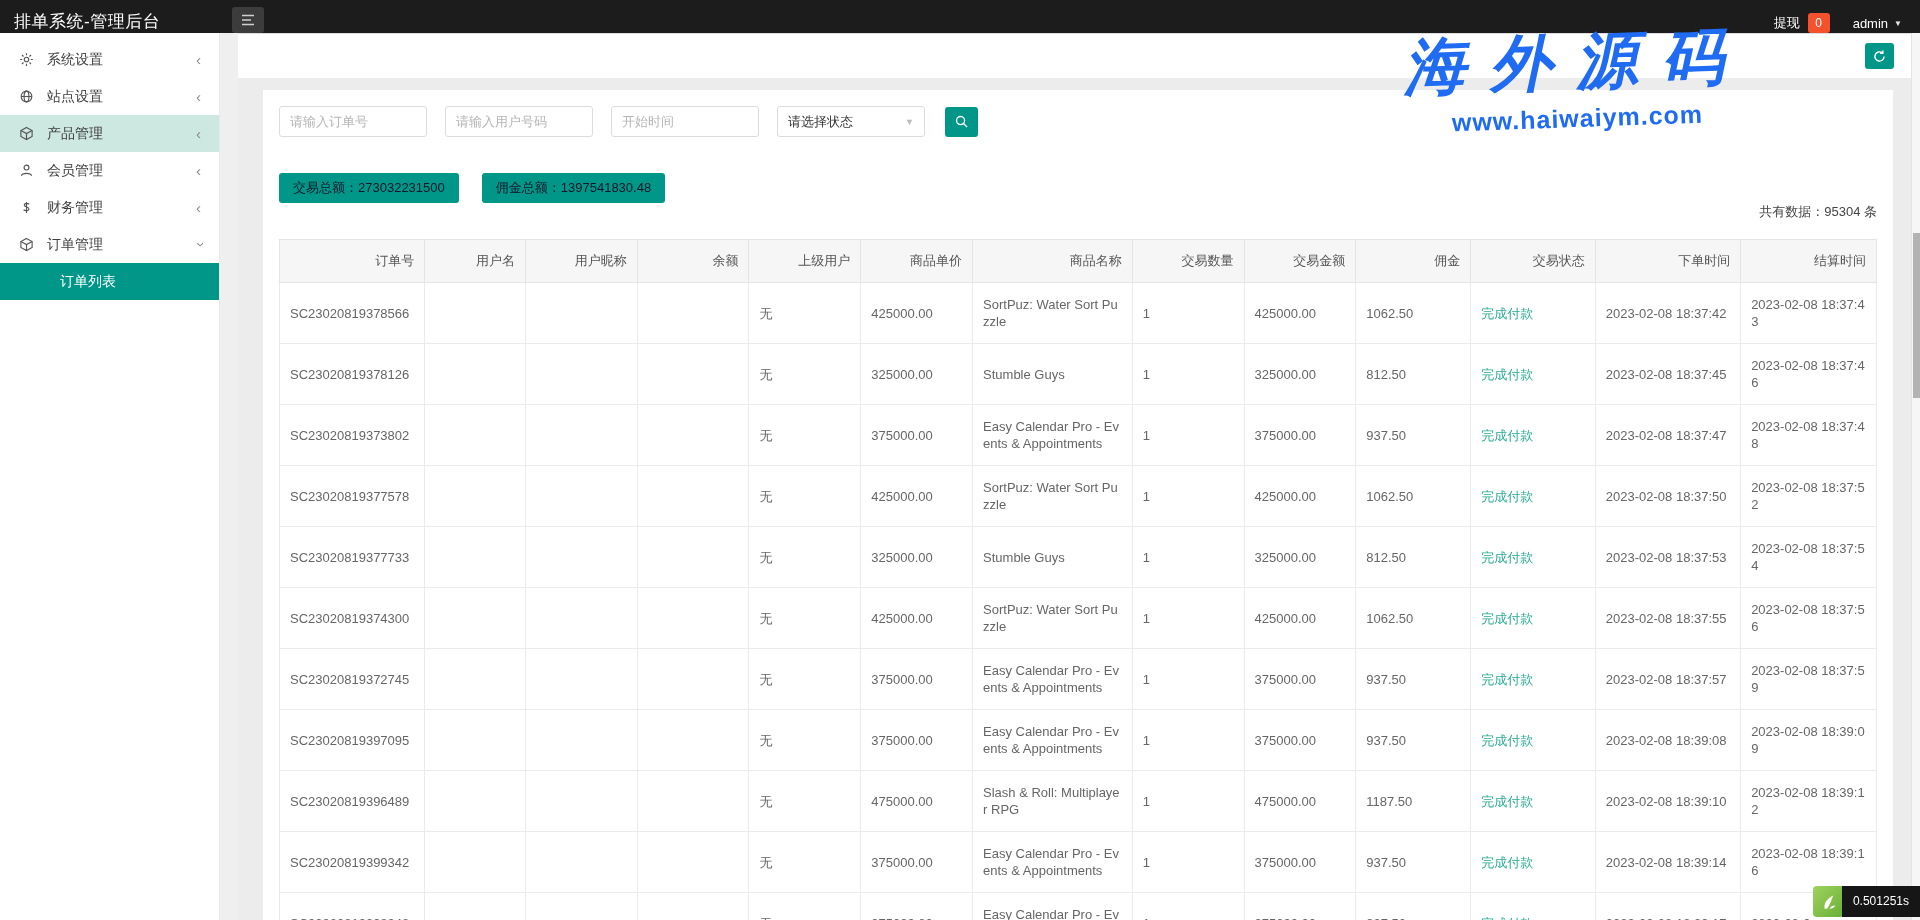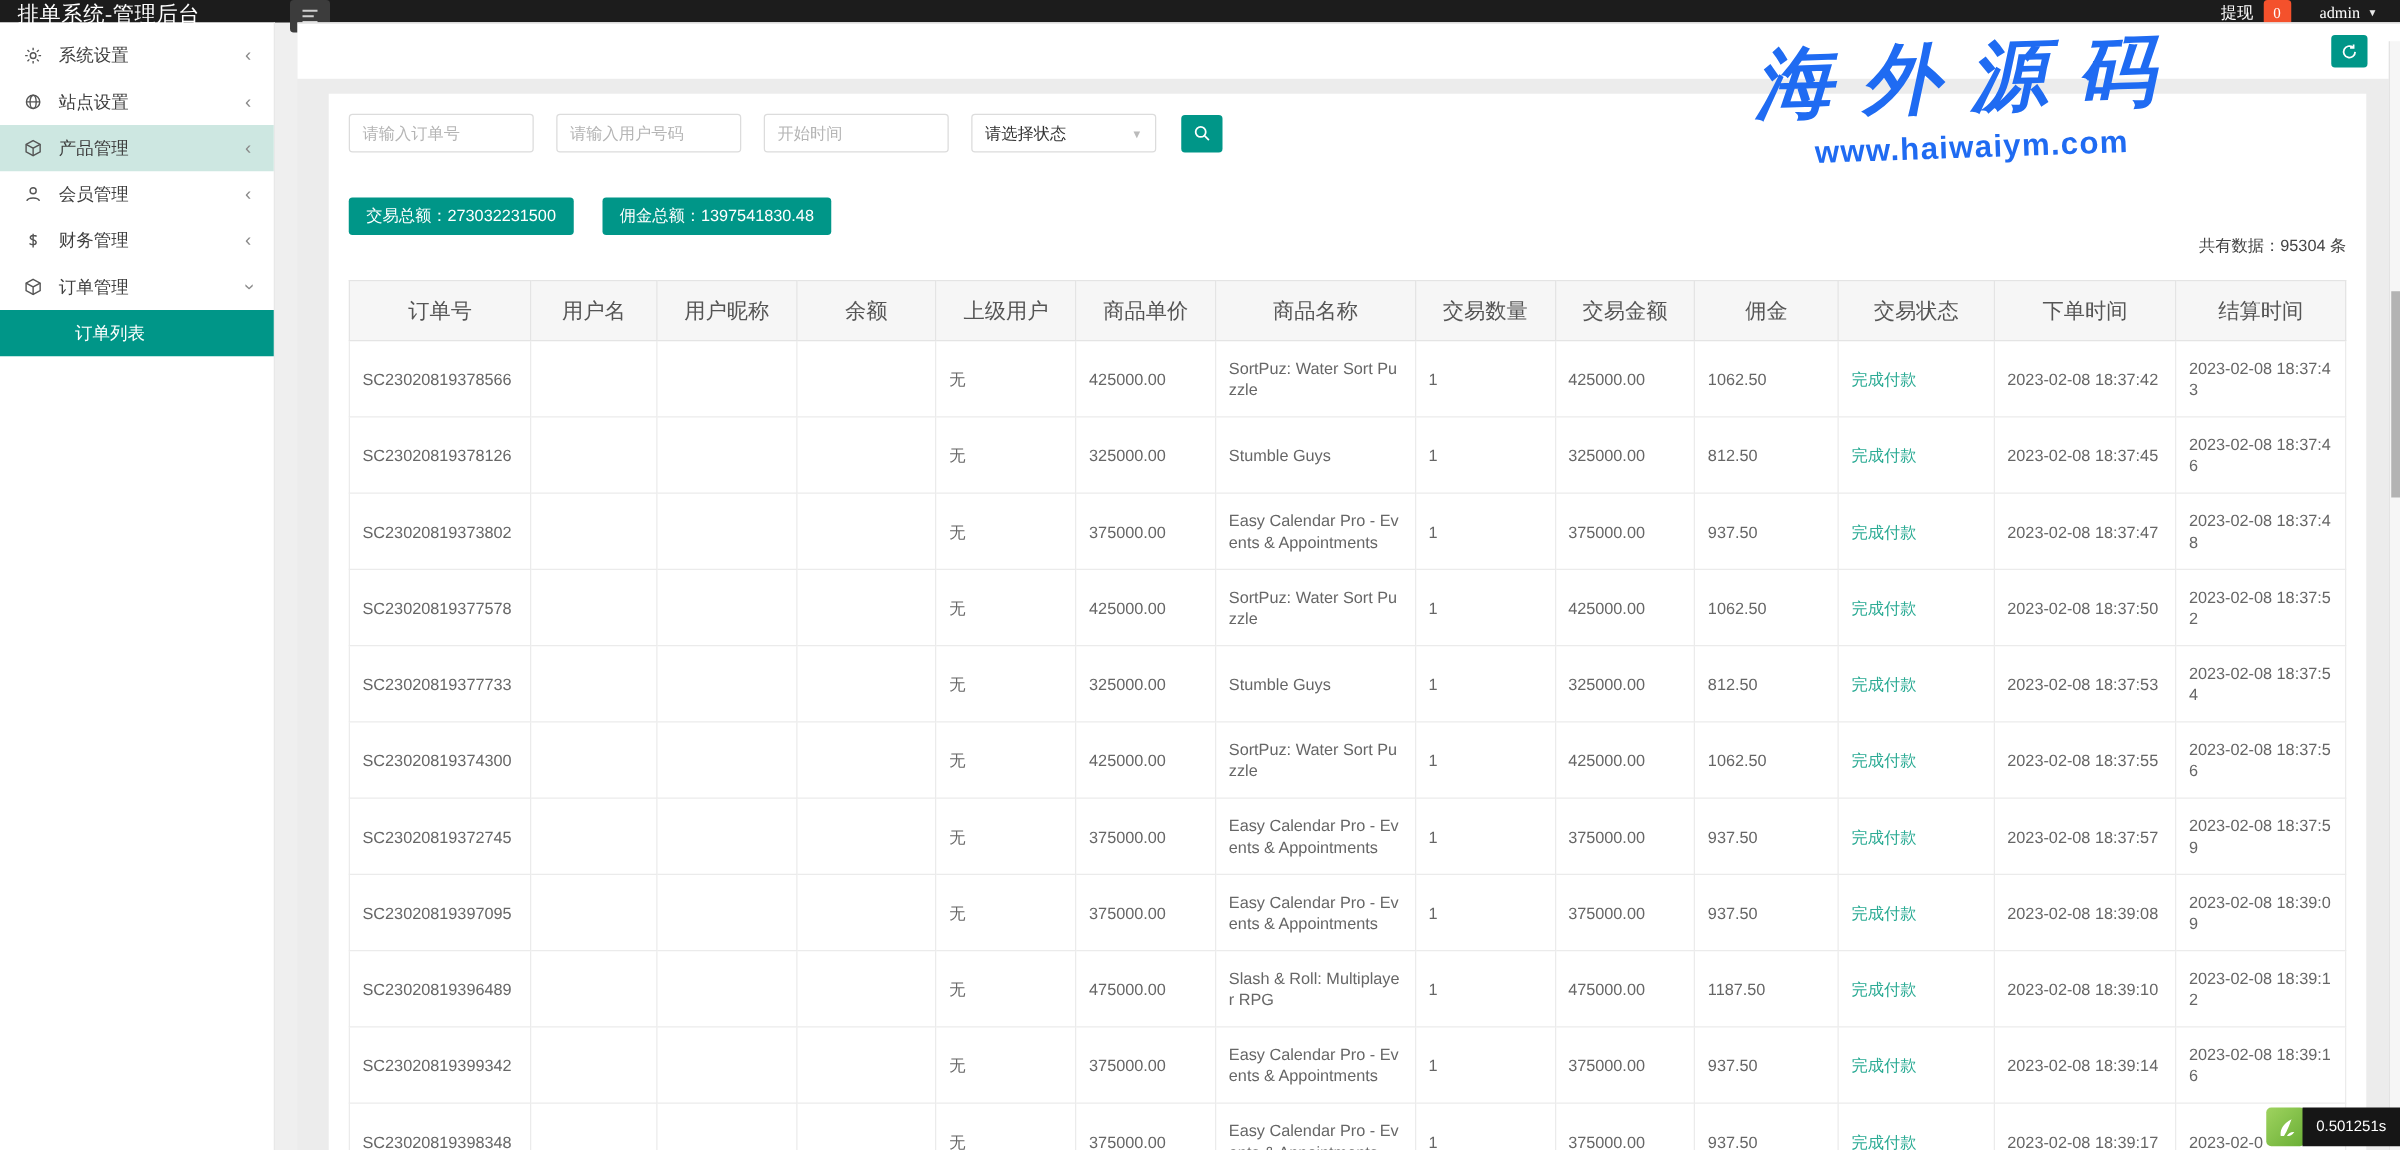--- a/index.html
+++ b/index.html
@@ -1,20 +1,20 @@
 <!DOCTYPE html>
 <html style="--accent: #009688; --status: #2bab94; --withdraw_badge: #f4512c; --watermark: #1f6bf2; --header_bg: #1c1c1c; --menu_highlight: #cde7e1;"><head>
 <meta charset="utf-8">
 <style>
   * { margin:0; padding:0; box-sizing:border-box; }
   html,body { width:1920px; height:920px; overflow:hidden; }
   body { font-family:"Liberation Sans","DejaVu Sans",sans-serif; background:#efefef; position:relative; }
 
   
-  .topbar { height:18px; background:var(--header_bg,#1c1c1c); display:flex; align-items:flex-start; color:#fff;font-family:Liberation Serif, serif; }
+  .topbar { height:33px; background:var(--header_bg,#1c1c1c); display:flex; align-items:flex-end; color:#fff; }
   .brand { width:220px; font-size:17px; padding-left:14px; letter-spacing:.5px; white-space:nowrap; }
   .burger { width:32px; height:26px; background:#3c3c3c; border-radius:3px; margin-left:12px;
             display:flex; align-items:center; justify-content:center; cursor:pointer; }
   .top-right { margin-left:auto; display:flex; align-items:center; gap:9px; padding-right:18px; font-size:13px; }
   .withdraw { display:flex; align-items:center; gap:8px; cursor:pointer; }
   .withdraw-badge { background:var(--withdraw_badge,#f4512c); color:#fff; min-width:22px; height:20px;
             border-radius:3px; text-align:center; line-height:20px; font-size:12px; padding:0 4px; }
   .userbox { display:flex; align-items:center; gap:6px; margin-left:14px; cursor:pointer; }
   .caret-down { font-size:8px; color:#e8e8e8; }
 
@@ -52,28 +52,28 @@
              font-size:13px; color:#333; outline:none; margin-right:18px; font-family:Liberation Serif, serif; }
   .f-input::placeholder { color:#b5b5b5; }
   .f-select { width:148px; height:31px; border:1px solid #dcdcdc; border-radius:3px; display:flex;
               align-items:center; justify-content:space-between; padding:0 10px; font-size:13px; color:#333;
               cursor:pointer; background:#fff; }
   .sel-caret { color:#bbb; font-size:9px; }
   .search-btn { width:33px; height:30px; background:var(--accent,#009688); border-radius:3px; margin-left:20px;
                 display:flex; align-items:center; justify-content:center; cursor:pointer; }
 
   .summary { display:flex; align-items:center; margin-top:18px; }
-  .badge-teal { background:var(--accent,#009688); color:#ffffff; font-size:13px; height:30px; display:flex;
+  .badge-teal { background:var(--accent,#009688); color:#0f172a; font-size:13px; height:30px; display:flex;
                 align-items:center; padding:0 14px; border-radius:3px; margin-right:23px; }
   .count { margin-left:auto; font-size:13px; color:#444;margin-top:48px; }
 
   
   table { width:100%; border-collapse:collapse; margin-top:18px; table-layout:fixed; }
-  th { background:#f6f6f6; border:1px solid #e4e4e4; font-weight:normal; color:#555; font-size:17px;
-       text-align:center; padding:12px 10px; white-space:nowrap; }
+  th { background:#f6f6f6; border:1px solid #e4e4e4; font-weight:normal; color:#555; font-size:13px;
+       text-align:right; padding:12px 10px; white-space:nowrap; }
   td { border:1px solid #ebebeb; color:#666; font-size:13px; padding:13px 10px; line-height:17px;
        word-break:break-all; vertical-align:middle; background:#fff; }
   td.status { color:var(--status,#2bab94); }
 
   
   .watermark { position:absolute; left:1404px; top:20px; color:var(--watermark,#1f6bf2); z-index:60;
                pointer-events:none; text-align:center; transform:rotate(-2deg); }
   .wm-line1 { font-size:62px; font-weight:bold; font-style:italic; letter-spacing:24px; white-space:nowrap; }
   .wm-line2 { font-size:25px; font-weight:bold; margin-top:0; letter-spacing:1px; }
 

